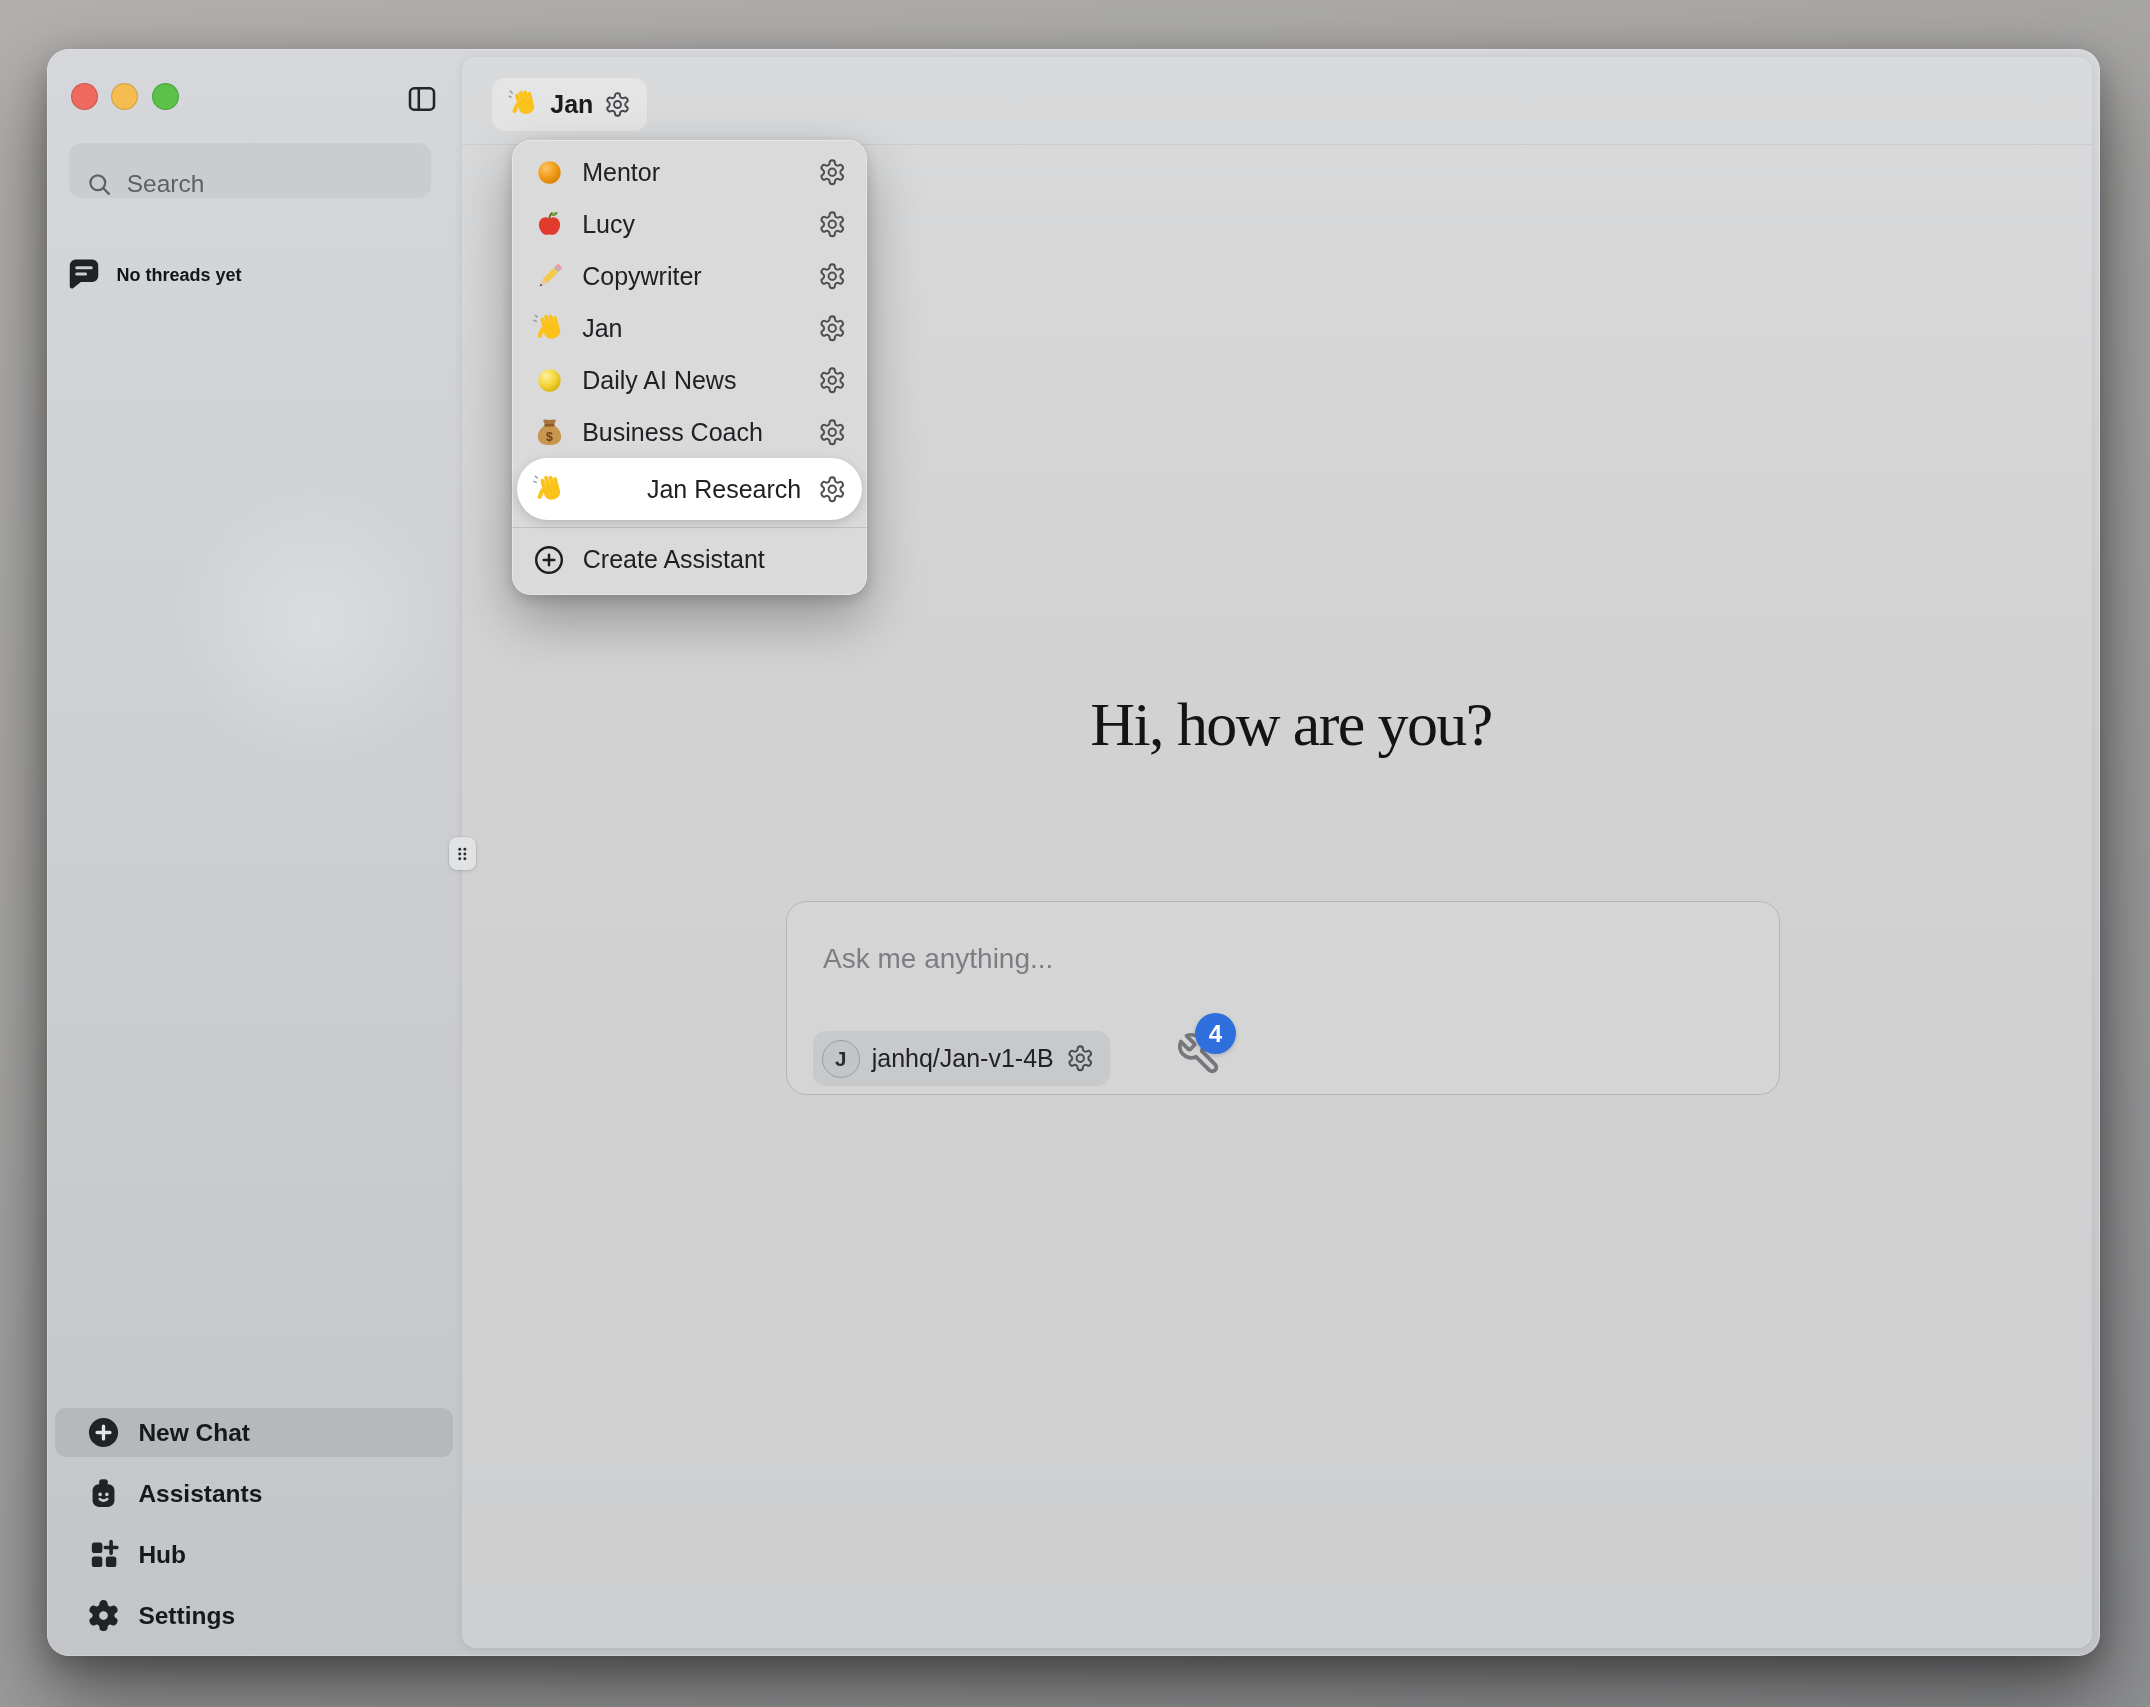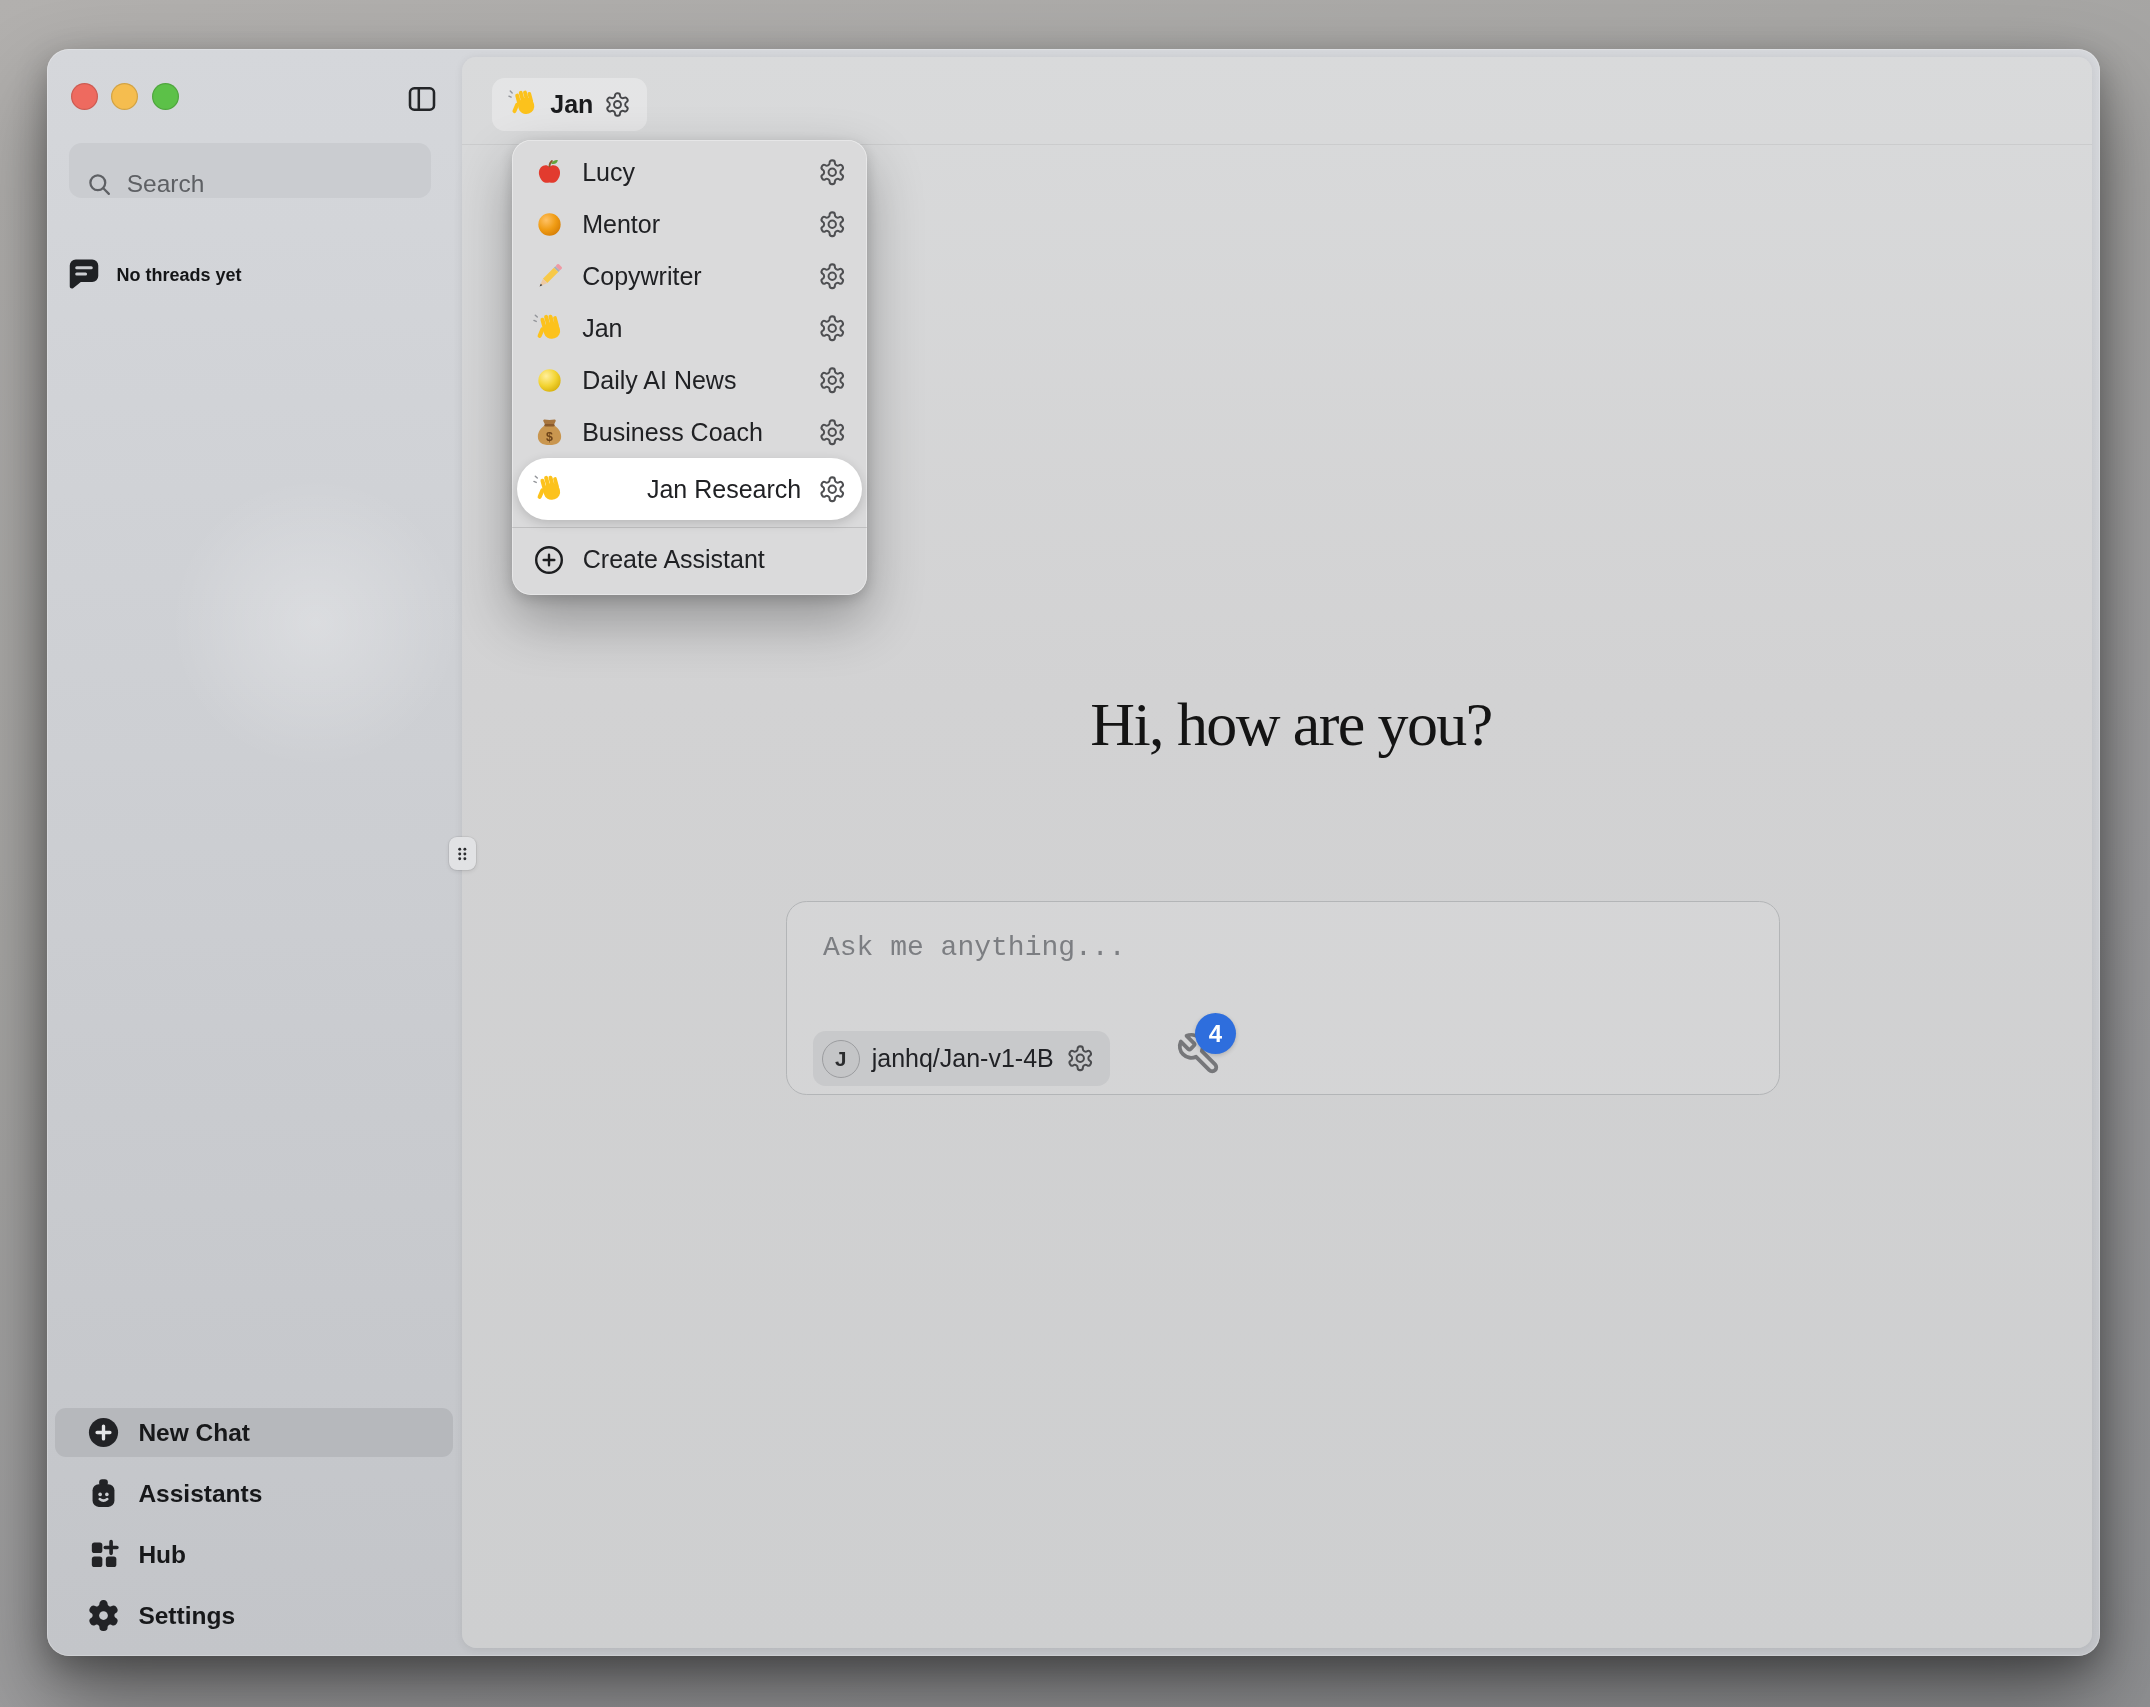--- a/index.html
+++ b/index.html
@@ -100,21 +100,21 @@
     position: absolute; left: 0; top: 740px; width: 100%; text-align: center;
     font-size: 32px; color: #4b4d51;
   }
 
   
   .composer {
     position: absolute; left: 324px; top: 844px; width: 994px; height: 194px;
     border-radius: 20.6px; border: 1.6px solid #b3b5b7; background: rgba(255,255,255,.10);
     cursor: text;
   }
-  .composer-placeholder { position: absolute; left: 36px; top: 30px; font-size: 28px; color: #7c7e82; font-family: Liberation Mono, monospace; }
+  .composer-placeholder { position: absolute; left: 36px; top: 41px; font-size: 28px; color: #7c7e82; }
   .model-pill {
     position: absolute; left: 26px; bottom: 8px; height: 55px;
     border-radius: 12.6px; background: #c8c9cb;
     display: flex; align-items: center; gap: 12px; padding: 0 16px 0 8.7px;
     border: none; cursor: pointer;
   }
   .avatar {
     width: 38px; height: 38px; border-radius: 50%; background: #c4c5c7;
     border: 1.6px solid #9c9da0; display: flex; align-items: center; justify-content: center;
     font-size: 20.6px; font-weight: 600; color: #2b2c2e;
@@ -373,32 +373,32 @@
               <use href="#sym-wrench"></use>
             </svg>
           <span class="tools-badge">4</span>
         </button>
       </section>
     </main>
 
     <div class="dropdown">
       <div class="menu-row">
         <svg class="emoji" viewBox="0 0 42 42" width="33" height="33">
+            <use href="#sym-circle-orange"></use>
+          </svg>
+        <span class="row-label">Mentor</span>
+        <svg class="gear" viewBox="0 0 36 36" width="28.5" height="28.5">
+            <use href="#sym-gear"></use>
+          </svg>
+      </div>
+      <div class="menu-row">
+        <svg class="emoji" viewBox="0 0 42 42" width="33" height="33">
             <use href="#sym-apple"></use>
           </svg>
         <span class="row-label">Lucy</span>
-        <svg class="gear" viewBox="0 0 36 36" width="28.5" height="28.5">
-            <use href="#sym-gear"></use>
-          </svg>
-      </div>
-      <div class="menu-row">
-        <svg class="emoji" viewBox="0 0 42 42" width="33" height="33">
-            <use href="#sym-circle-orange"></use>
-          </svg>
-        <span class="row-label">Mentor</span>
         <svg class="gear" viewBox="0 0 36 36" width="28.5" height="28.5">
             <use href="#sym-gear"></use>
           </svg>
       </div>
       <div class="menu-row">
         <svg class="emoji" viewBox="0 0 42 42" width="33" height="33">
             <use href="#sym-pencil"></use>
           </svg>
         <span class="row-label">Copywriter</span>
         <svg class="gear" viewBox="0 0 36 36" width="28.5" height="28.5">

